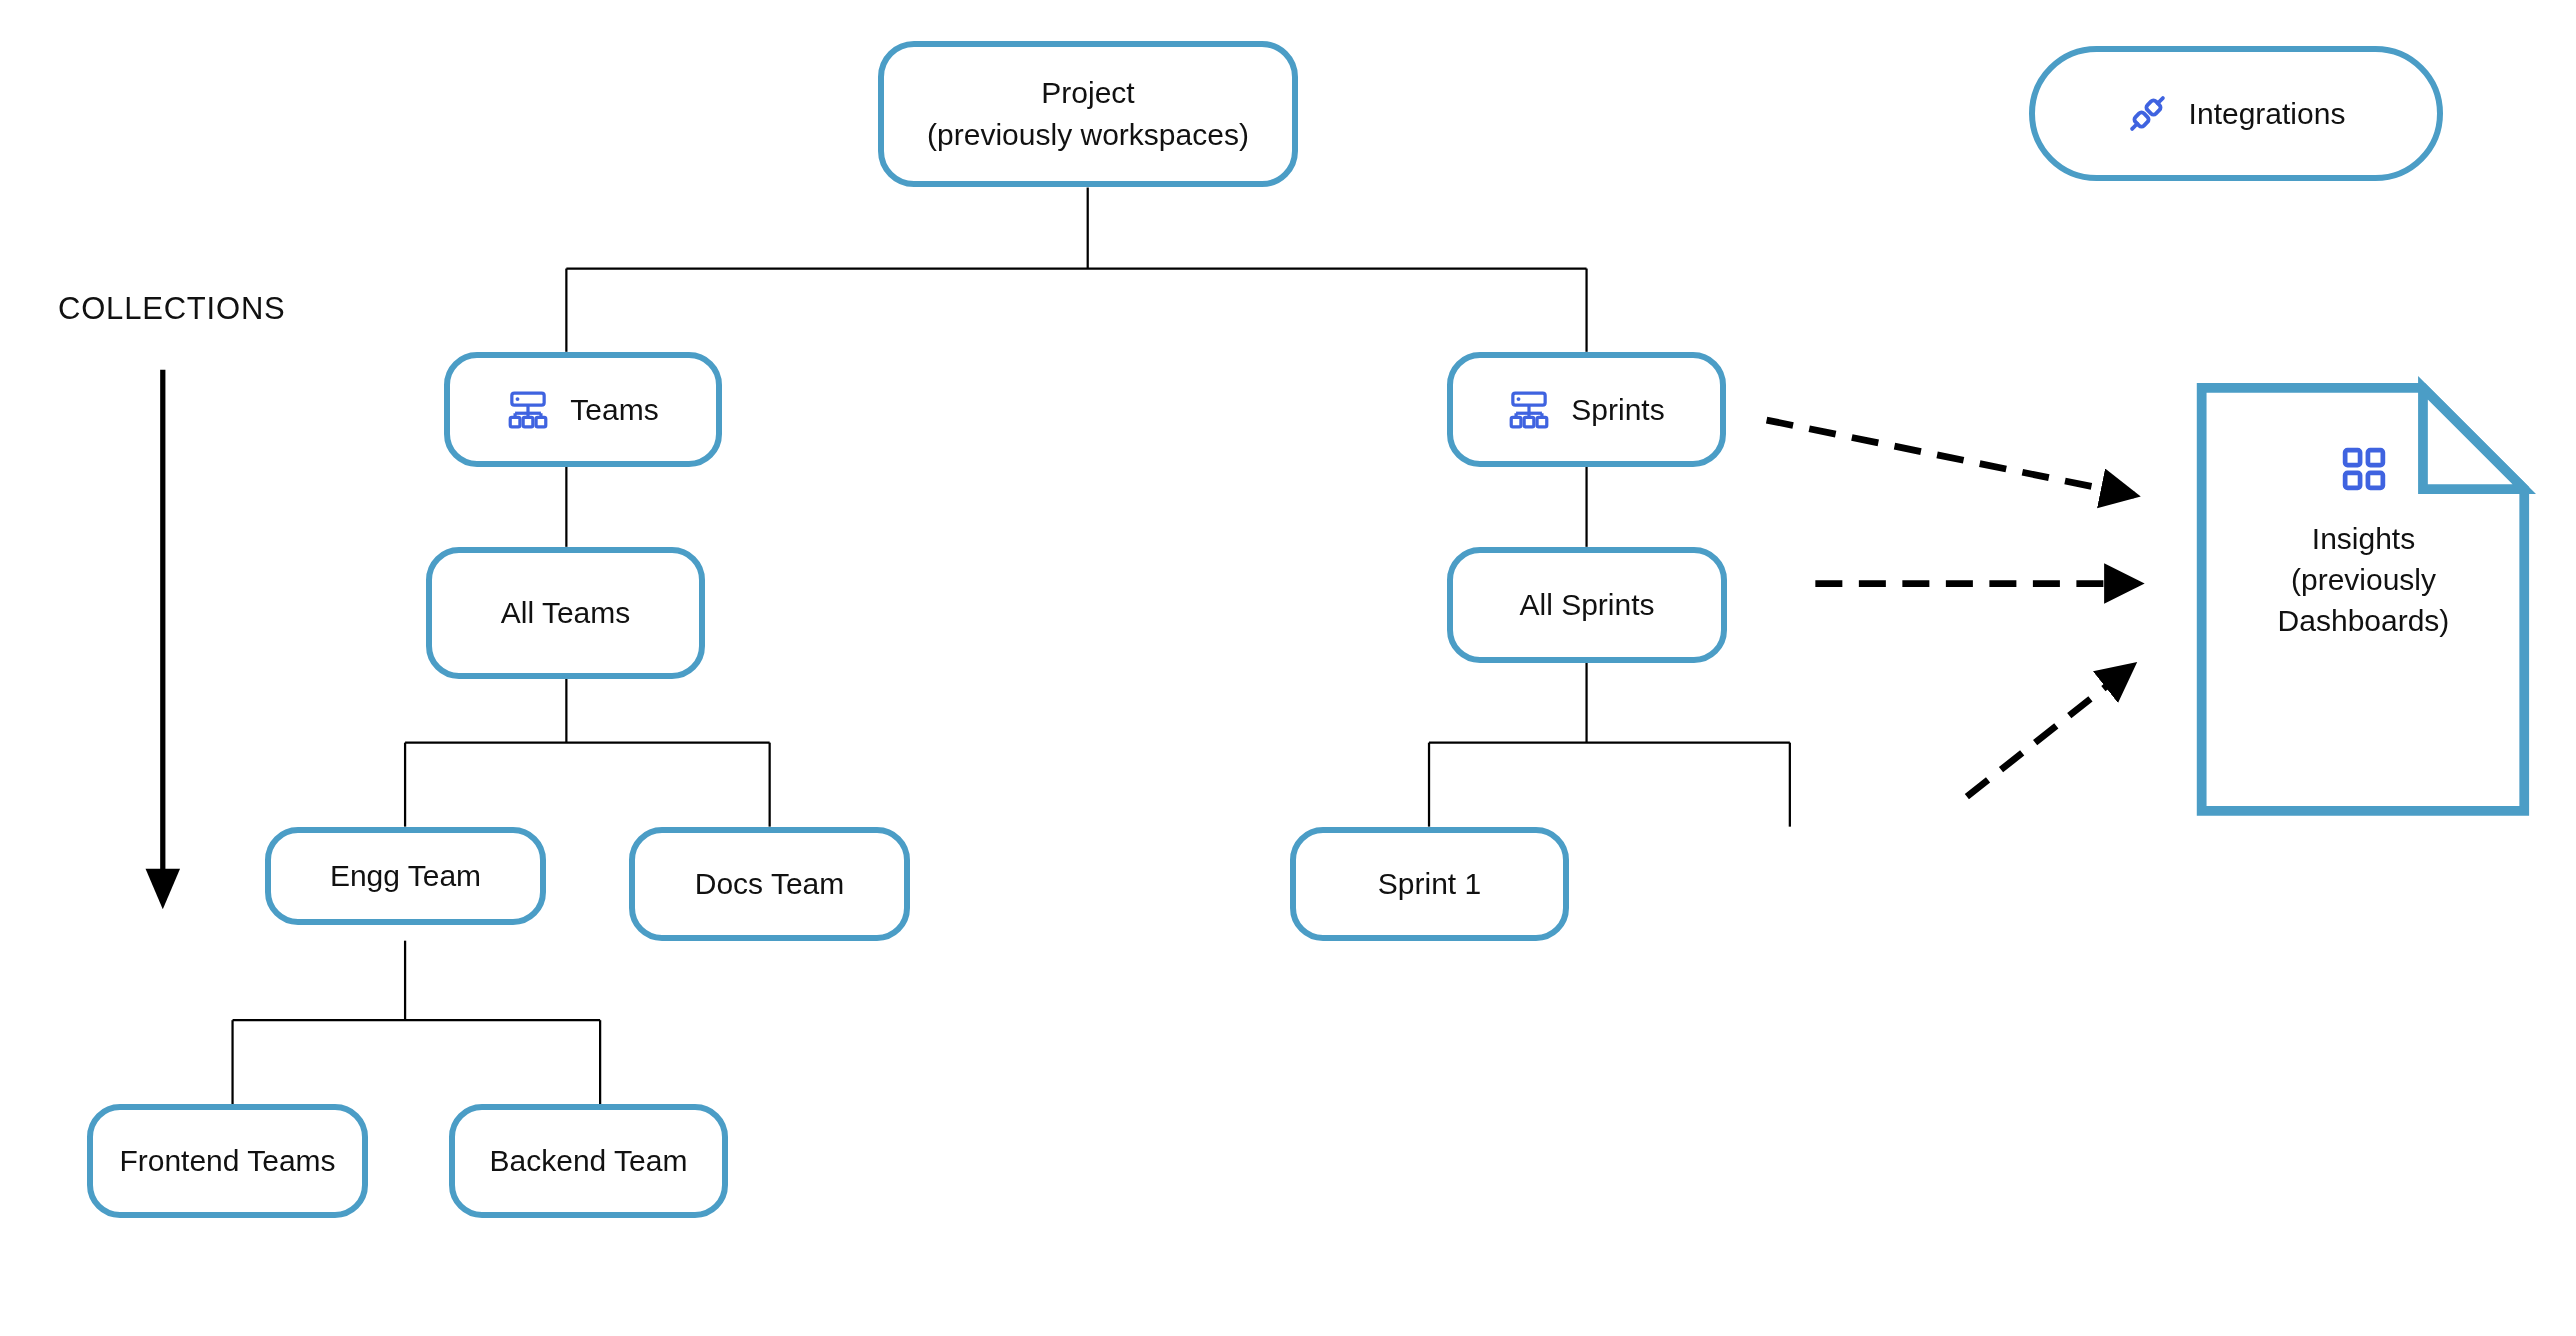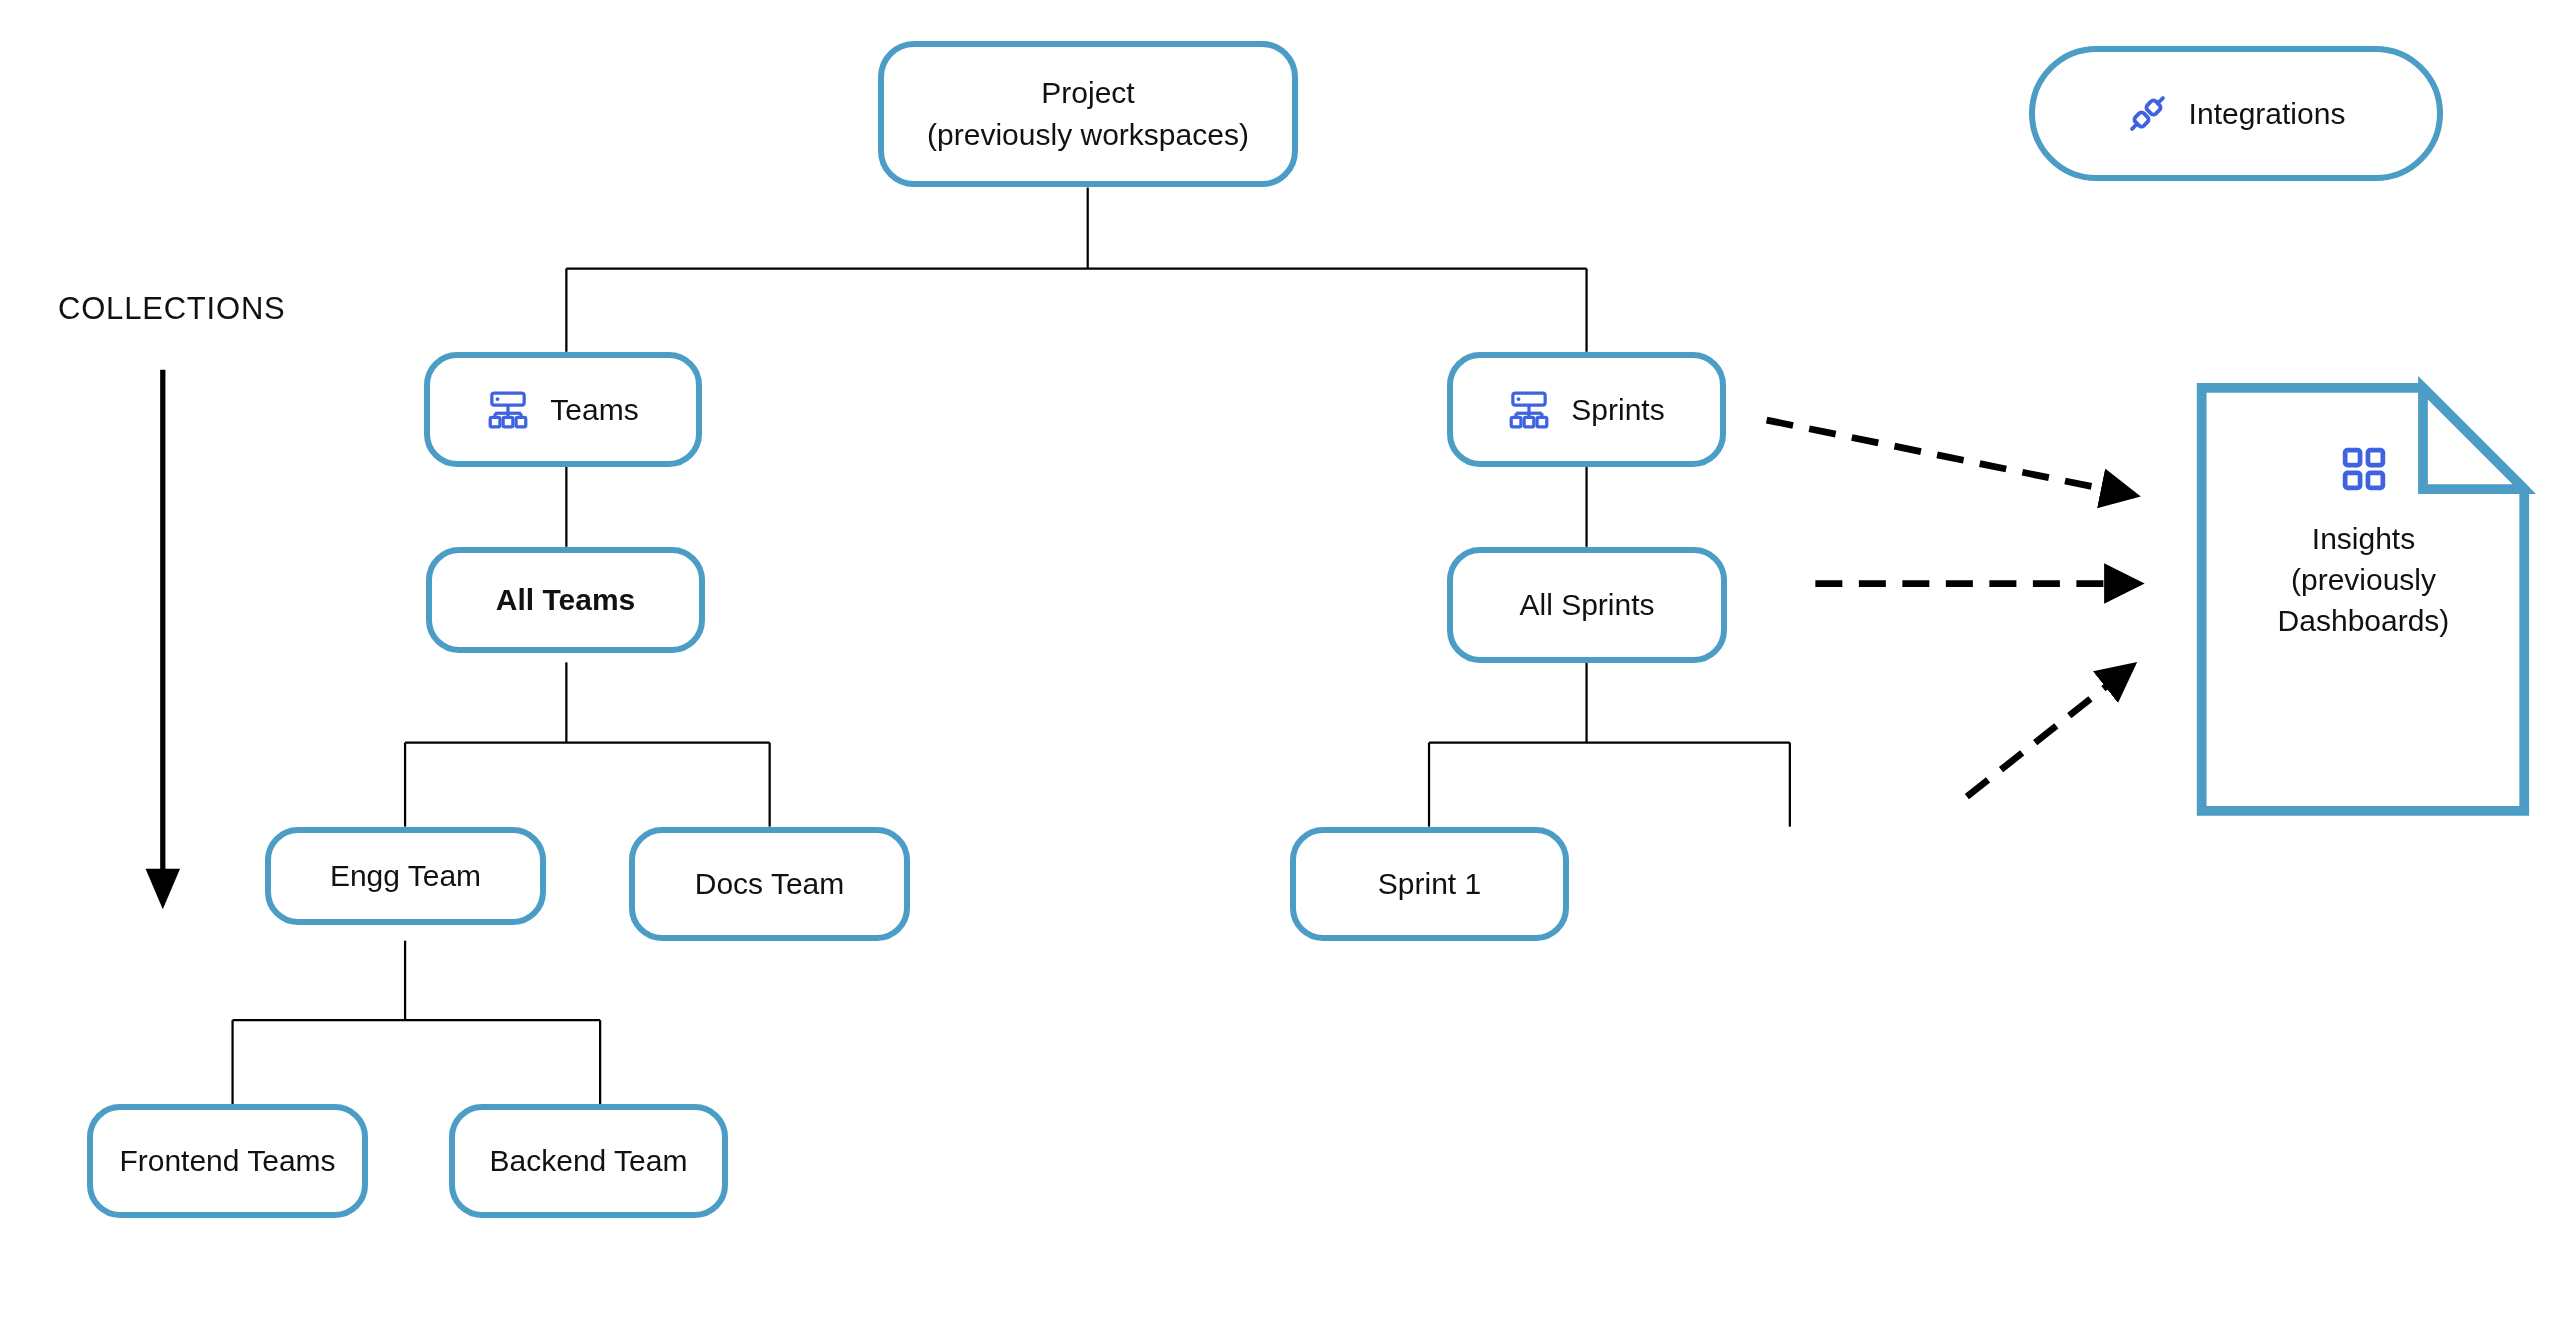--- a/index.html
+++ b/index.html
@@ -24,23 +24,23 @@
   .docshape{stroke:var(--teal);stroke-width:13;fill:#ffffff;stroke-linejoin:miter;}
   .node{
     position:absolute;box-sizing:border-box;
     border:6px solid var(--teal);border-radius:33px;background:#fff;
     display:flex;align-items:center;justify-content:center;gap:21px;
     font-size:30px;line-height:1.2;white-space:nowrap;
   }
   .node .nicon{display:flex;align-items:center;}
   .project{left:878px;top:41px;width:420px;height:146px;flex-direction:column;gap:6px;border-radius:36px;}
   .integrations{left:2029px;top:46px;width:414px;height:135px;border-radius:68px;}
-  .teams{left:424px;top:352px;width:278px;height:115px;}
+  .teams{left:444px;top:352px;width:278px;height:115px;}
   .sprints{left:1447px;top:352px;width:279px;height:115px;}
-  .all-teams{left:426px;top:547px;width:279px;height:106px;font-weight:bold;}
+  .all-teams{left:426px;top:547px;width:279px;height:132px;}
   .all-sprints{left:1447px;top:547px;width:280px;height:116px;}
   .engg{left:265px;top:827px;width:281px;height:98px;}
   .docs{left:629px;top:827px;width:281px;height:114px;}
   .sprint1{left:1290px;top:827px;width:279px;height:114px;}
   .sprint2{left:1650px;top:827px;width:281px;height:114px;}
   .frontend{left:87px;top:1104px;width:281px;height:114px;}
   .backend{left:449px;top:1104px;width:279px;height:114px;}
   .collections-label{
     position:absolute;left:58px;top:291px;font-size:31px;letter-spacing:0.8px;
   }

